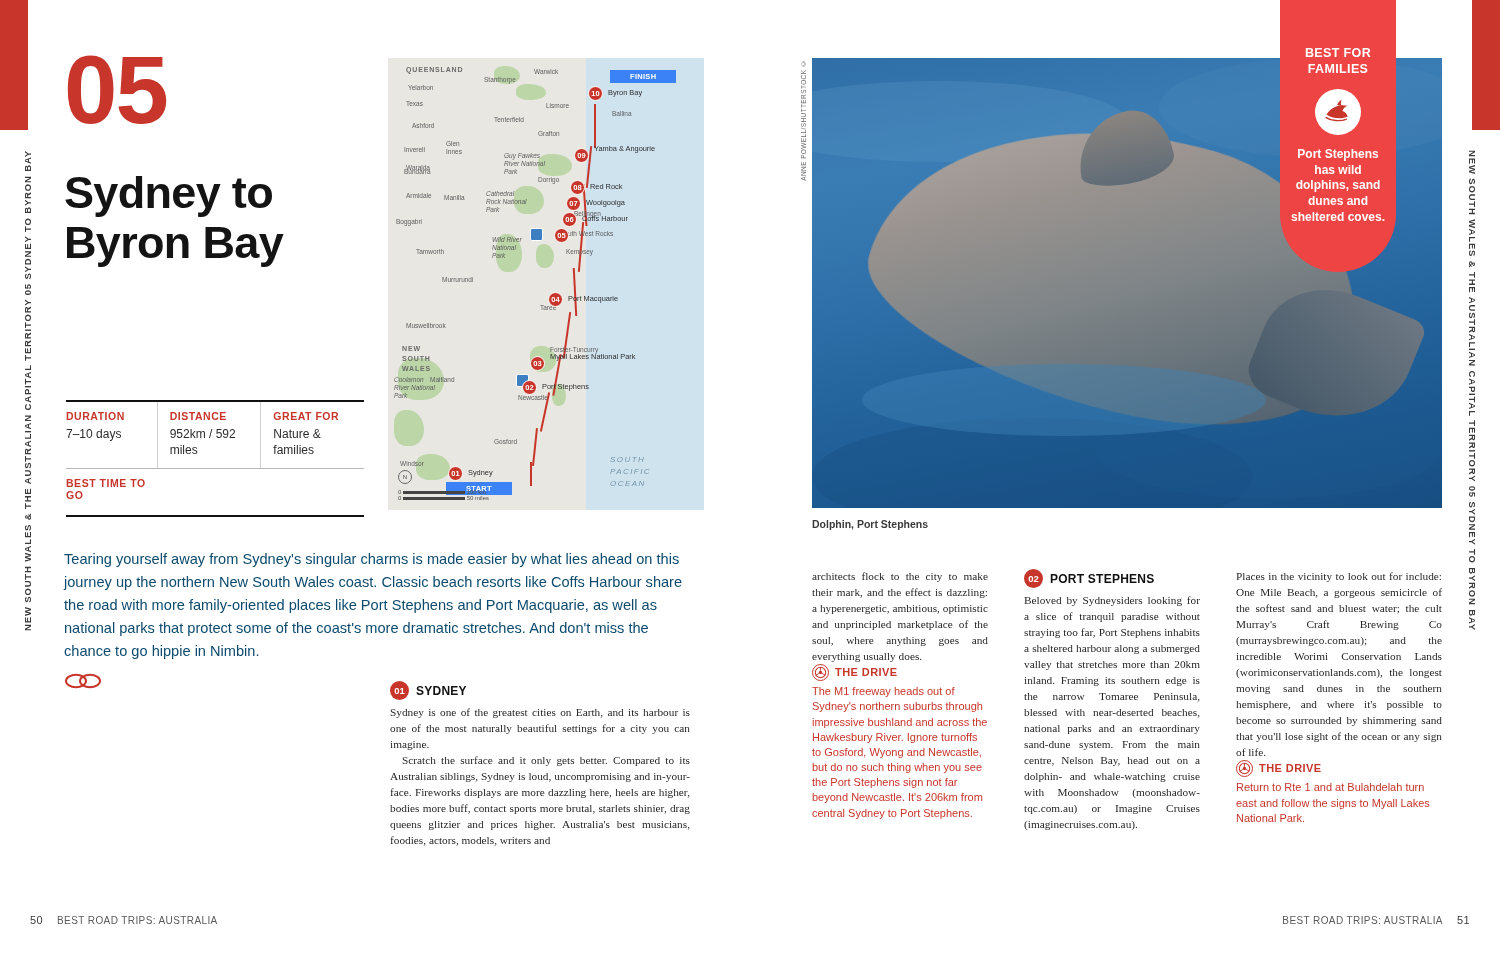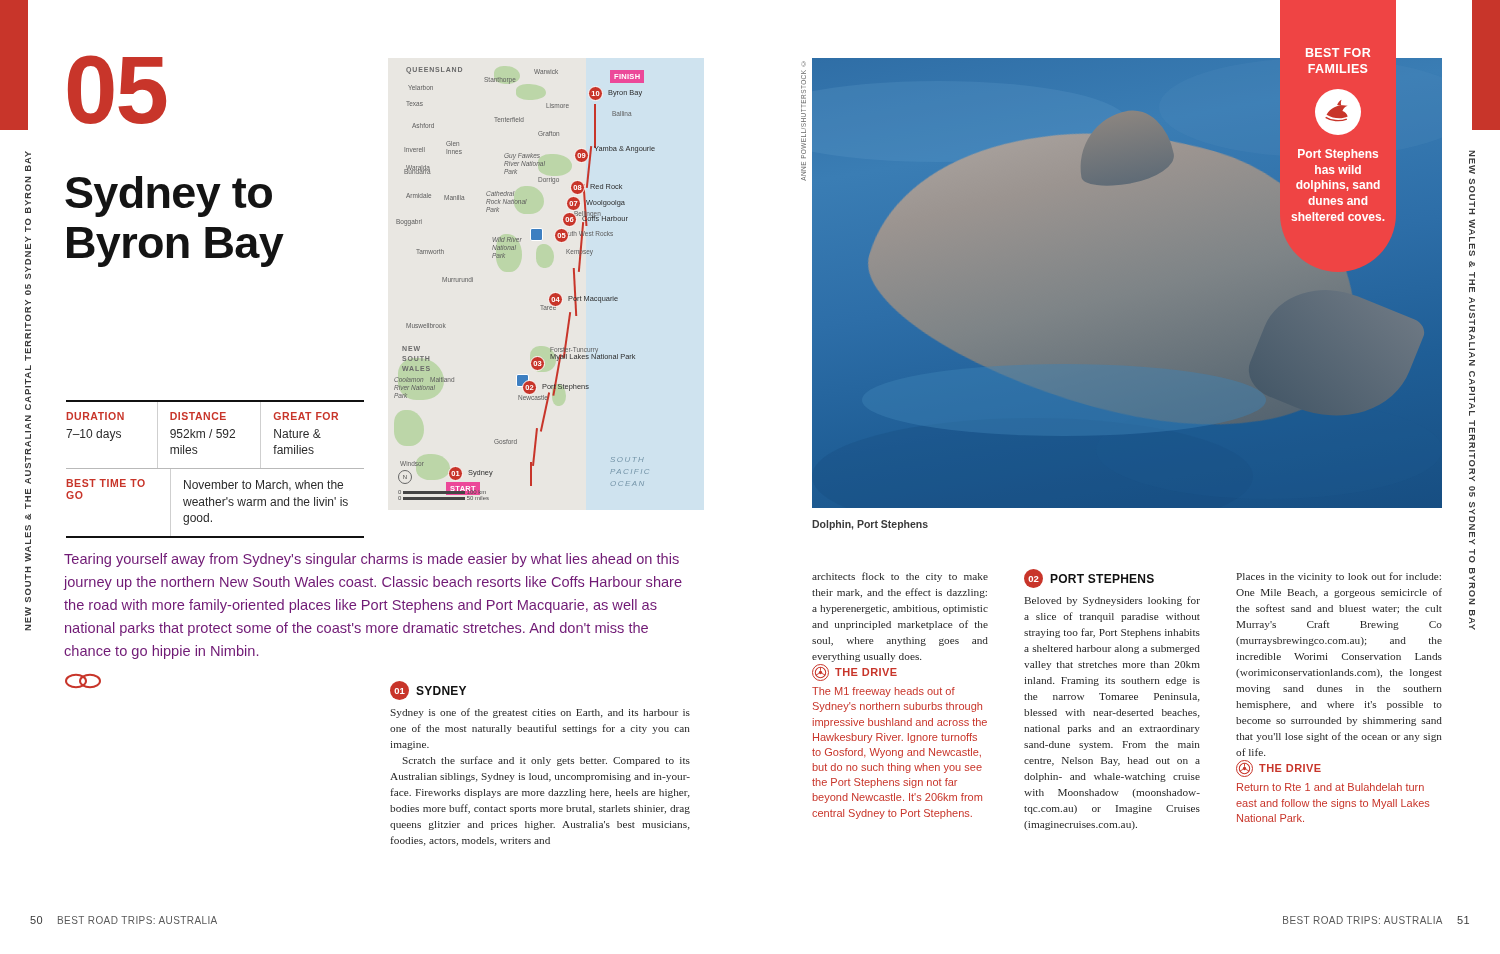--- a/index.html
+++ b/index.html
@@ -64,21 +64,21 @@
     color:#c8352a; font-size:10.5px; font-weight:700;
     letter-spacing:0.05em; margin-bottom:4px;
   }
   .fb-val { font-size:12px; color:#2b2b2b; line-height:1.35; }
   .fb-row2 { display:flex; }
   .fb-row2 .fb-cell:first-child { max-width:104px; }
 
   
   .intro {
     position:absolute; left:64px; top:548px; width:620px;
-    font-size:14.6px; line-height:1.58; color:#701a75;
+    font-size:14.6px; line-height:1.58; color:#0c4a6e;
   }
 
   
   .link-trip { position:absolute; left:64px; top:672px; width:310px; }
   .link-icon { width:40px; height:18px; margin-bottom:8px; }
   .link-title { font-size:16.5px; font-weight:700; color:#111; margin-bottom:12px; }
   .link-cols { display:flex; gap:22px; }
   .link-col { width:144px; }
   .link-head { font-size:11.5px; font-weight:700; color:#111; line-height:1.3; margin-bottom:6px; }
   .link-body { font-size:11.5px; color:#c8352a; line-height:1.42; }
@@ -106,22 +106,22 @@
   .stop {
     position:absolute; width:15px; height:15px; border-radius:50%;
     background:#c8352a; color:#fff; font-size:7.5px; font-weight:700;
     display:flex; align-items:center; justify-content:center;
     border:1.5px solid #fff;
   }
   .stop-name {
     position:absolute; font-size:7.4px; color:#2c2c2c; white-space:nowrap;
   }
   .badge-flag {
-    position:absolute; background:#ec4899; color:#fff;
-    font-size:7.5px; font-weight:700; padding:2px 4px; letter-spacing:0.04em;
+    position:absolute; background:#3b82f6; color:#fff;
+    font-size:7.5px; font-weight:700; padding:2px 20px; letter-spacing:0.04em;
   }
   .camp {
     position:absolute; width:13px; height:13px; background:#3d7fc1;
     border-radius:2px; border:1.5px solid #fff;
   }
   .scalebar { position:absolute; left:10px; bottom:9px; font-size:6px; color:#4a4a4a; }
   .sb-line { display:inline-block; width:62px; height:3px; background:#444; vertical-align:middle; }
   .compass {
     position:absolute; left:10px; bottom:26px; width:14px; height:14px;
     border:1px solid #666; border-radius:50%; font-size:6px; color:#444;
@@ -257,23 +257,20 @@
         </div>
         <div class="fb-cell">
           <div class="fb-head">GREAT FOR</div>
           <div class="fb-val">Nature &amp; families</div>
         </div>
       </div>
       <div class="fb-rule thin"></div>
       <div class="fb-row2">
         <div class="fb-cell">
           <div class="fb-head">BEST TIME TO GO</div>
-        </div>
-        <div class="fb-cell">
-          <div class="fb-val">November to March, when the weather's warm and the livin' is good.</div>
         </div>
       </div>
       <div class="fb-rule"></div>
     </div>
 
     <div class="intro">Tearing yourself away from Sydney's singular charms is made easier by what lies ahead on this journey up the northern New South Wales coast. Classic beach resorts like Coffs Harbour share the road with more family-oriented places like Port Stephens and Port Macquarie, as well as national parks that protect some of the coast's more dramatic stretches. And don't miss the chance to go hippie in Nimbin.</div>
 
     <div class="link-trip">
       <svg class="link-icon" viewBox="0 0 40 18">
         <ellipse cx="12" cy="9" rx="10" ry="6.2" fill="none" stroke="#c8352a" stroke-width="2"></ellipse>

